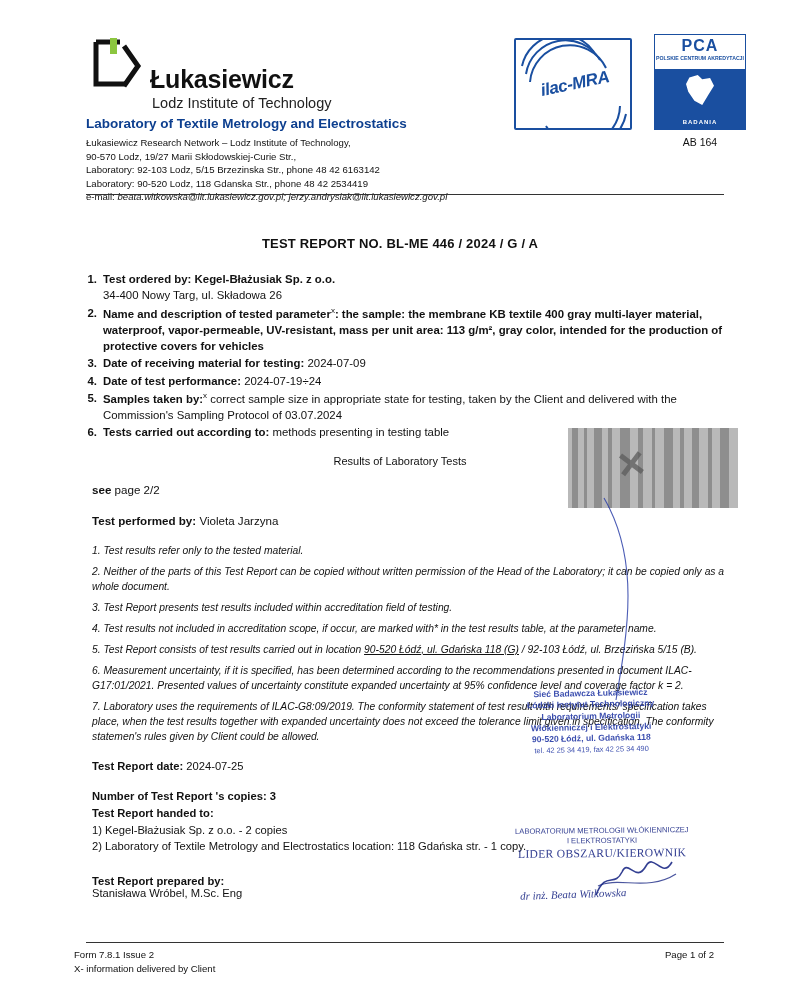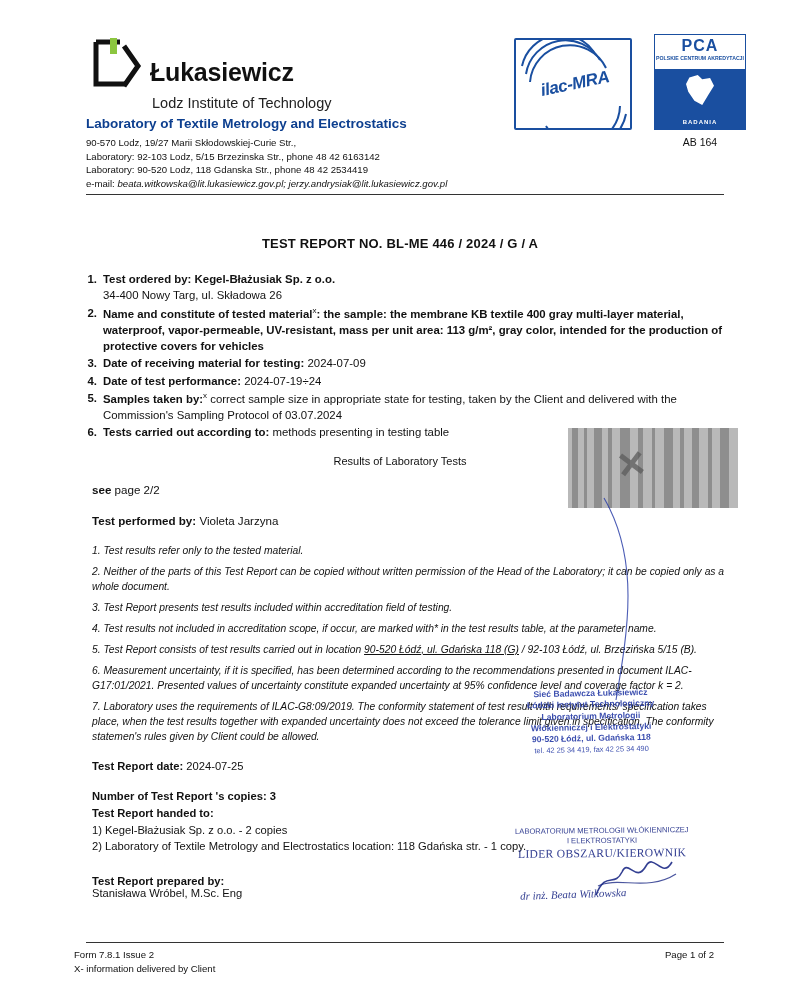--- a/index.html
+++ b/index.html
@@ -23,21 +23,21 @@
   
   .header {
     position: relative;
     height: 178px;
   }
   .logo-block {
     position: absolute;
     left: 24px; top: 12px;
     width: 320px;
   }
-  .logo-row { display: flex; align-items: center; }
+  .logo-row { display: flex; align-items: flex-end; }
   .logo-mark { width: 60px; height: 58px; position: relative; }
   .logo-name {
     font-size: 25px;
     font-weight: bold;
     letter-spacing: -0.2px;
     color: #111;
     margin-left: 4px;
     margin-top: 14px;
     font-family: "Liberation Sans", sans-serif;
   }
@@ -329,20 +329,21 @@
           </svg>
         </div>
         <div class="logo-name">Łukasiewicz</div>
       </div>
       <div class="logo-sub">Lodz Institute of Technology</div>
     </div>
 
     <div class="lab-title">Laboratory of Textile Metrology and Electrostatics</div>
 
     <div class="addr">
+      <div>Łukasiewicz Research Network – Lodz Institute of Technology,</div>
       <div>90-570 Lodz, 19/27 Marii Skłodowskiej-Curie Str.,</div>
       <div>Laboratory: 92-103 Lodz, 5/15 Brzezinska Str., phone 48 42 6163142</div>
       <div>Laboratory: 90-520  Lodz, 118 Gdanska Str., phone 48 42 2534419</div>
       <div>
         <span>e-mail:</span>
         <span class="em">beata.witkowska@lit.lukasiewicz.gov.pl;  jerzy.andrysiak@lit.lukasiewicz.gov.pl</span>
       </div>
     </div>
 
     <div class="ilac">
@@ -382,21 +383,21 @@
       <div class="txt">
         <span class="b">Test ordered by:</span>
         <span class="b">Kegel-Błażusiak Sp. z o.o.</span>
         <div>34-400 Nowy Targ, ul. Składowa 26</div>
       </div>
     </div>
 
     <div class="item">
       <div class="num">2.</div>
       <div class="txt">
-        <span class="b">Name and constitute of tested material</span><span class="sup">x</span><span class="b">: the sample:</span>
+        <span class="b">Name and description of tested parameter</span><span class="sup">x</span><span class="b">: the sample:</span>
         <span class="b">the membrane KB textile 400 gray multi-layer material, waterproof, vapor-permeable, UV-resistant, mass per unit area: 113 g/m², gray color, intended for the production of protective covers for vehicles</span>
       </div>
     </div>
 
     <div class="item">
       <div class="num">3.</div>
       <div class="txt">
         <span class="b">Date of receiving material for testing:</span>
         <span>2024-07-09</span>
       </div>

